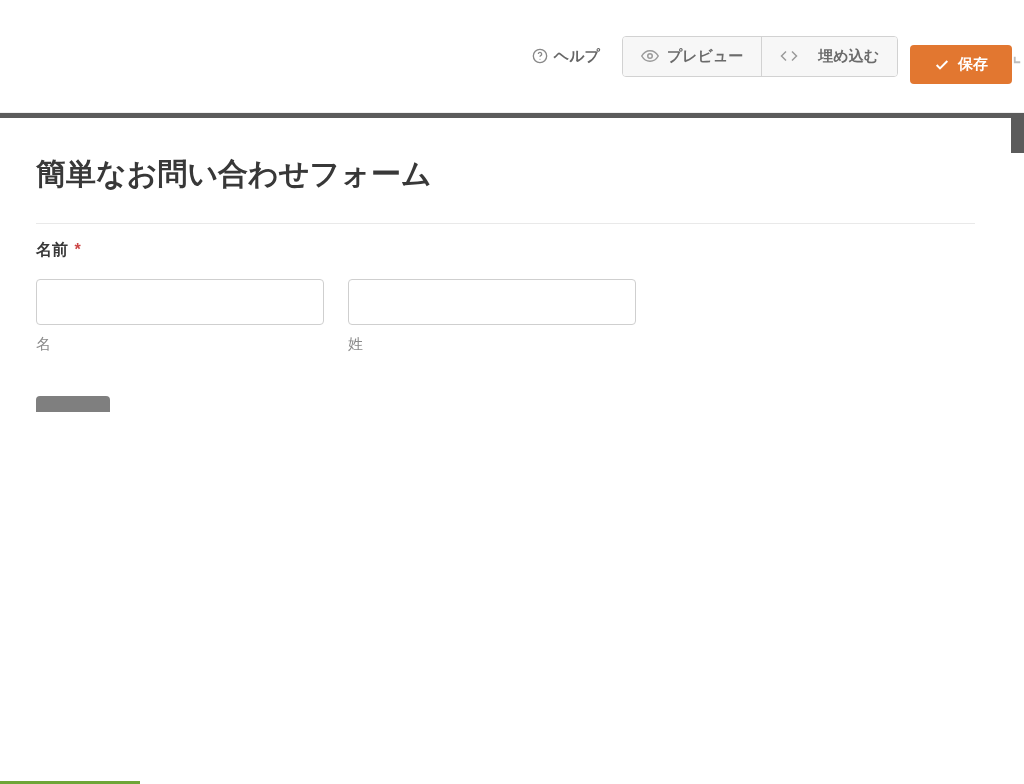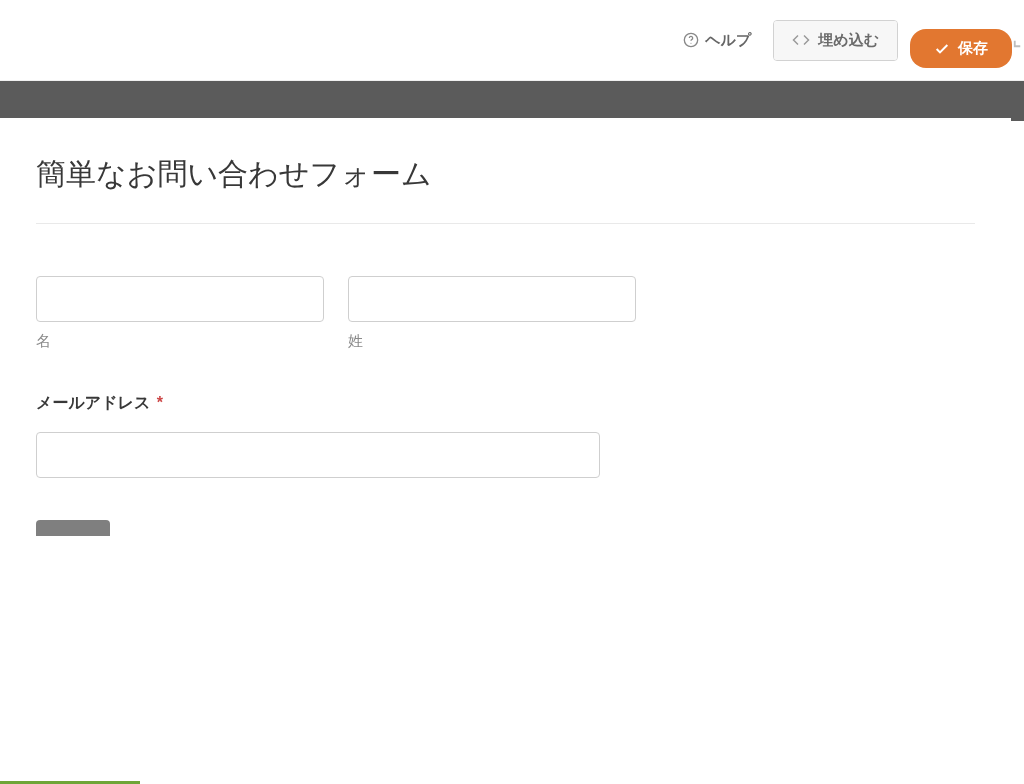--- a/index.html
+++ b/index.html
@@ -10,21 +10,21 @@
       height: 784px;
       overflow: hidden;
       position: relative;
     }
 
     
     .toolbar {
       display: flex;
       justify-content: flex-end;
       align-items: center;
-      padding: 12px 12px;
+      padding: 28px 12px;
       gap: 12px;
       background: #fff;
       border-bottom: 1px solid #f0f0f0;
       position: relative;
     }
 
     .help-link {
       display: inline-flex;
       align-items: center;
       gap: 6px;
@@ -59,21 +59,21 @@
     .btn-primary {
       display: inline-flex;
       align-items: center;
       gap: 8px;
       padding: 10px 24px;
       background: #e27730;
       color: #fff;
       font-weight: 700;
       font-size: 15px;
       border: none;
-      border-radius: 16px;
+      border-radius: 4px;
       cursor: pointer;
       margin-top: 17px;
     }
 
     .fullscreen-slot {
       position: absolute;
       right: -10px;
       top: 50%;
       transform: translateY(-50%);
       color: #bbb;
@@ -95,25 +95,25 @@
       left: 0;
       right: 13px;
       bottom: 0;
       background: #fff;
       padding: 36px 36px 0;
       overflow: hidden;
     }
 
     .form-title {
       font-size: 30px;
-      font-weight: 400;
+      font-weight: 700;
       color: #383838;
       padding-bottom: 28px;
       border-bottom: 1px solid #e9e9e9;
-      margin-bottom: 52px;
+      margin-bottom: 16px;
     }
 
     .field-label {
       display: block;
       font-size: 16px;
       font-weight: 700;
       color: #383838;
       margin-bottom: 18px;
     }
     .req { color: #cc4545; font-weight: 600; margin-left: 2px; }
@@ -179,20 +179,29 @@
           <circle cx="12" cy="17" r="0.8" fill="#888" stroke="none"></circle>
         </svg>
     </span>
     <span>ヘルプ</span>
   </div>
 
   <div class="btn-group">
     <button class="btn">
       <span class="icon">
         <svg width="18" height="18" viewBox="0 0 24 24" fill="none" stroke="#9a9a9a" stroke-width="2">
+            <path d="M1 12s4-7 11-7 11 7 11 7-4 7-11 7S1 12 1 12z"></path>
+            <circle cx="12" cy="12" r="3"></circle>
+          </svg>
+      </span>
+      <span>プレビュー</span>
+    </button>
+    <button class="btn">
+      <span class="icon">
+        <svg width="18" height="18" viewBox="0 0 24 24" fill="none" stroke="#9a9a9a" stroke-width="2">
             <polyline points="16 18 22 12 16 6"></polyline>
             <polyline points="8 6 2 12 8 18"></polyline>
           </svg>
       </span>
       <span>埋め込む</span>
     </button>
   </div>
 
   <button class="btn-primary">
     <span class="icon">
@@ -211,38 +220,35 @@
   </div>
 </div>
 
 <div class="band"></div>
 
 <div class="canvas">
 
   <h1 class="form-title">簡単なお問い合わせフォーム</h1>
 
   <div class="field-block">
+    <label class="field-label">
+      <span>名前</span>
+      <span class="req">*</span>
+    </label>
     <div class="name-row">
       <div class="name-col">
         <input class="text-input" type="text" style="">
         <div class="sublabel">名</div>
       </div>
       <div class="name-col">
         <input class="text-input" type="text" style="">
         <div class="sublabel">姓</div>
       </div>
     </div>
   </div>
 
-  <div class="field-block email-block">
-    <label class="field-label">
-      <span>メールアドレス</span>
-      <span class="req">*</span>
-    </label>
-    <input class="text-input" type="email" style="">
-  </div>
 
 
   <div class="submit-stub"></div>
 
 </div>
 
 <div class="bottom-green"></div>
 
 </body></html>

